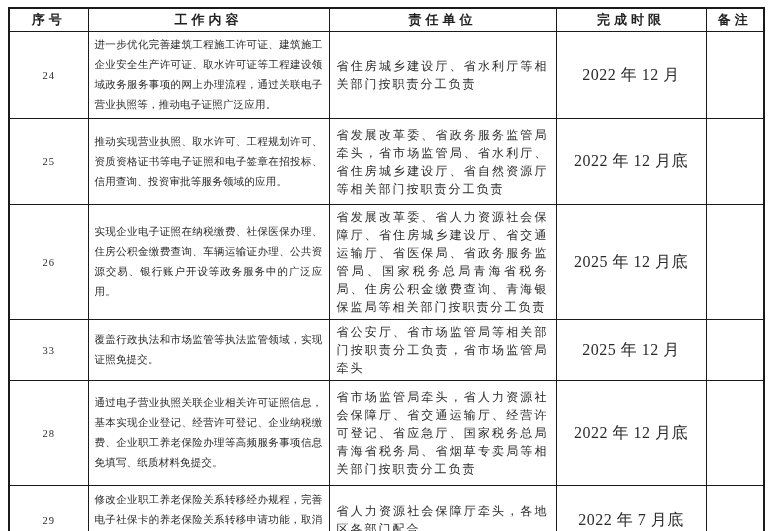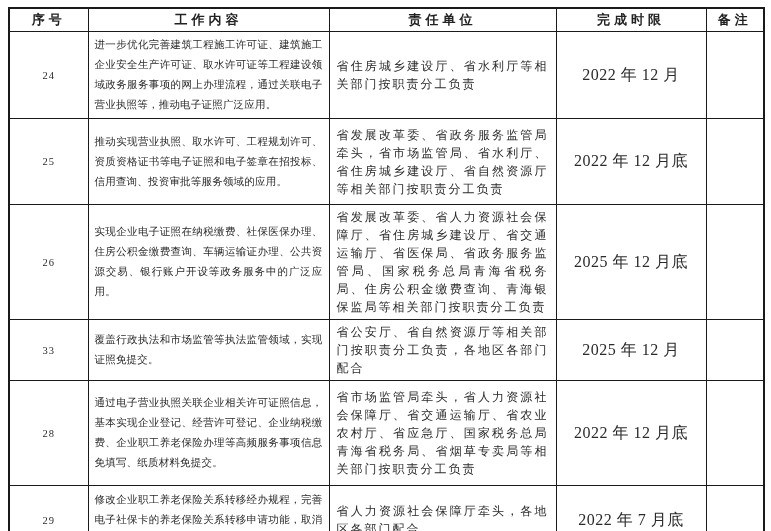--- a/index.html
+++ b/index.html
@@ -112,28 +112,28 @@
     <tr style="height:110px">
       <td class="cell-no">26</td>
       <td class="cell-content">实现企业电子证照在纳税缴费、社保医保办理、住房公积金缴费查询、车辆运输证办理、公共资源交易、银行账户开设等政务服务中的广泛应用。</td>
       <td class="cell-unit">省发展改革委、省人力资源社会保障厅、省住房城乡建设厅、省交通运输厅、省医保局、省政务服务监管局、国家税务总局青海省税务局、住房公积金缴费查询、青海银保监局等相关部门按职责分工负责</td>
       <td class="cell-deadline">2025 年 12 月底</td>
       <td class="cell-note"></td>
     </tr>
     <tr style="height:45px">
       <td class="cell-no">33</td>
       <td class="cell-content">覆盖行政执法和市场监管等执法监管领域，实现证照免提交。</td>
-      <td class="cell-unit">省公安厅、省自然资源厅等相关部门按职责分工负责，各地区各部门配合</td>
+      <td class="cell-unit">省公安厅、省市场监管局等相关部门按职责分工负责，省市场监管局牵头</td>
       <td class="cell-deadline">2025 年 12 月</td>
       <td class="cell-note"></td>
     </tr>
     <tr style="height:105px">
       <td class="cell-no">28</td>
       <td class="cell-content">通过电子营业执照关联企业相关许可证照信息，基本实现企业登记、经营许可登记、企业纳税缴费、企业职工养老保险办理等高频服务事项信息免填写、纸质材料免提交。</td>
-      <td class="cell-unit">省市场监管局牵头，省人力资源社会保障厅、省交通运输厅、省农业农村厅、省应急厅、国家税务总局青海省税务局、省烟草专卖局等相关部门按职责分工负责</td>
+      <td class="cell-unit">省市场监管局牵头，省人力资源社会保障厅、省交通运输厅、经营许可登记、省应急厅、国家税务总局青海省税务局、省烟草专卖局等相关部门按职责分工负责</td>
       <td class="cell-deadline">2022 年 12 月底</td>
       <td class="cell-note"></td>
     </tr>
     <tr style="height:70px">
       <td class="cell-no">29</td>
       <td class="cell-content">修改企业职工养老保险关系转移经办规程，完善电子社保卡的养老保险关系转移申请功能，取消养老保险关系转移纸质材料的邮寄。</td>
       <td class="cell-unit">省人力资源社会保障厅牵头，各地区各部门配合</td>
       <td class="cell-deadline">2022 年 7 月底</td>
       <td class="cell-note"></td>
     </tr>

